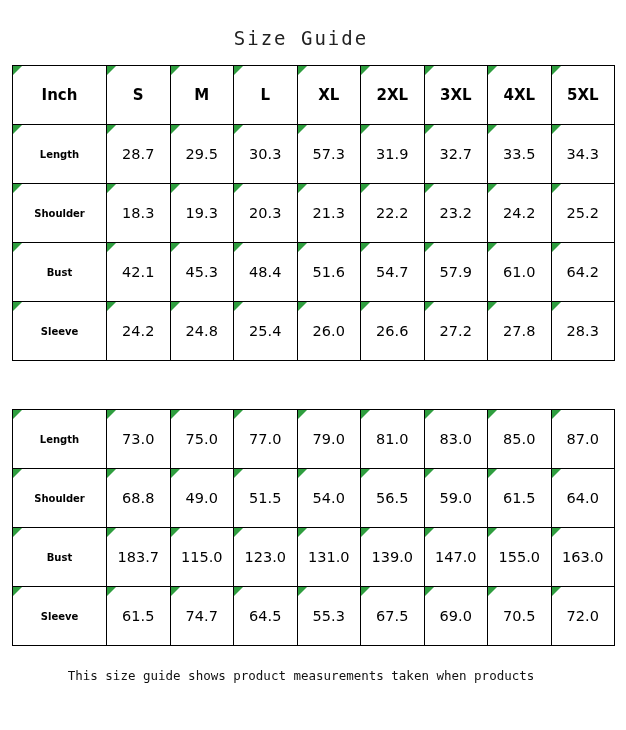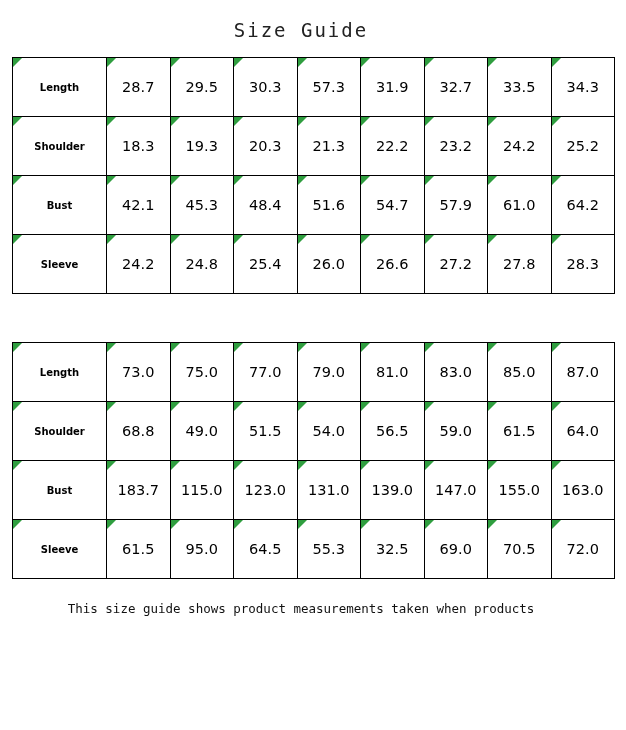--- a/index.html
+++ b/index.html
@@ -12,21 +12,21 @@
     background: #ffffff;
     font-family: "DejaVu Sans Mono", monospace;
     color: #000000;
     overflow: hidden;
   }
   .page {
     position: relative;
     width: 602px;
     height: 730px;
     box-sizing: border-box;
-    padding: 0 12px;
+    padding: 8px 12px;
   }
   .title {
     text-align: center;
     font-family: "DejaVu Sans Mono", monospace;
     font-size: 19px;
     letter-spacing: 2px;
     color: #222222;
     padding-top: 19px;
     padding-bottom: 16px;
   }
@@ -99,20 +99,31 @@
         <col class="cx">
         <col class="cx">
         <col class="cx">
       <col class="cx">
         <col class="cx">
         <col class="cx">
         <col class="cx">
     </colgroup>
     <tbody>
       <tr>
+        <td class="unit">Inch</td>
+        <td class="colhead">S</td>
+        <td class="colhead">M</td>
+        <td class="colhead">L</td>
+        <td class="colhead">XL</td>
+        <td class="colhead">2XL</td>
+        <td class="colhead">3XL</td>
+        <td class="colhead">4XL</td>
+        <td class="colhead">5XL</td>
+      </tr>
+      <tr>
         <td class="rowhead">Length</td>
         <td>28.7</td>
         <td>29.5</td>
         <td>30.3</td>
         <td>57.3</td>
         <td>31.9</td>
         <td>32.7</td>
         <td>33.5</td>
         <td>34.3</td>
       </tr>
@@ -196,24 +207,24 @@
         <td>123.0</td>
         <td>131.0</td>
         <td>139.0</td>
         <td>147.0</td>
         <td>155.0</td>
         <td>163.0</td>
       </tr>
       <tr>
         <td class="rowhead">Sleeve</td>
         <td>61.5</td>
-        <td>95.0</td>
+        <td>74.7</td>
         <td>64.5</td>
         <td>55.3</td>
-        <td>32.5</td>
+        <td>67.5</td>
         <td>69.0</td>
         <td>70.5</td>
         <td>72.0</td>
       </tr>
     </tbody>
   </table>
 
   <div class="footnote">
     <div>This size guide shows product measurements taken when products</div>
 

